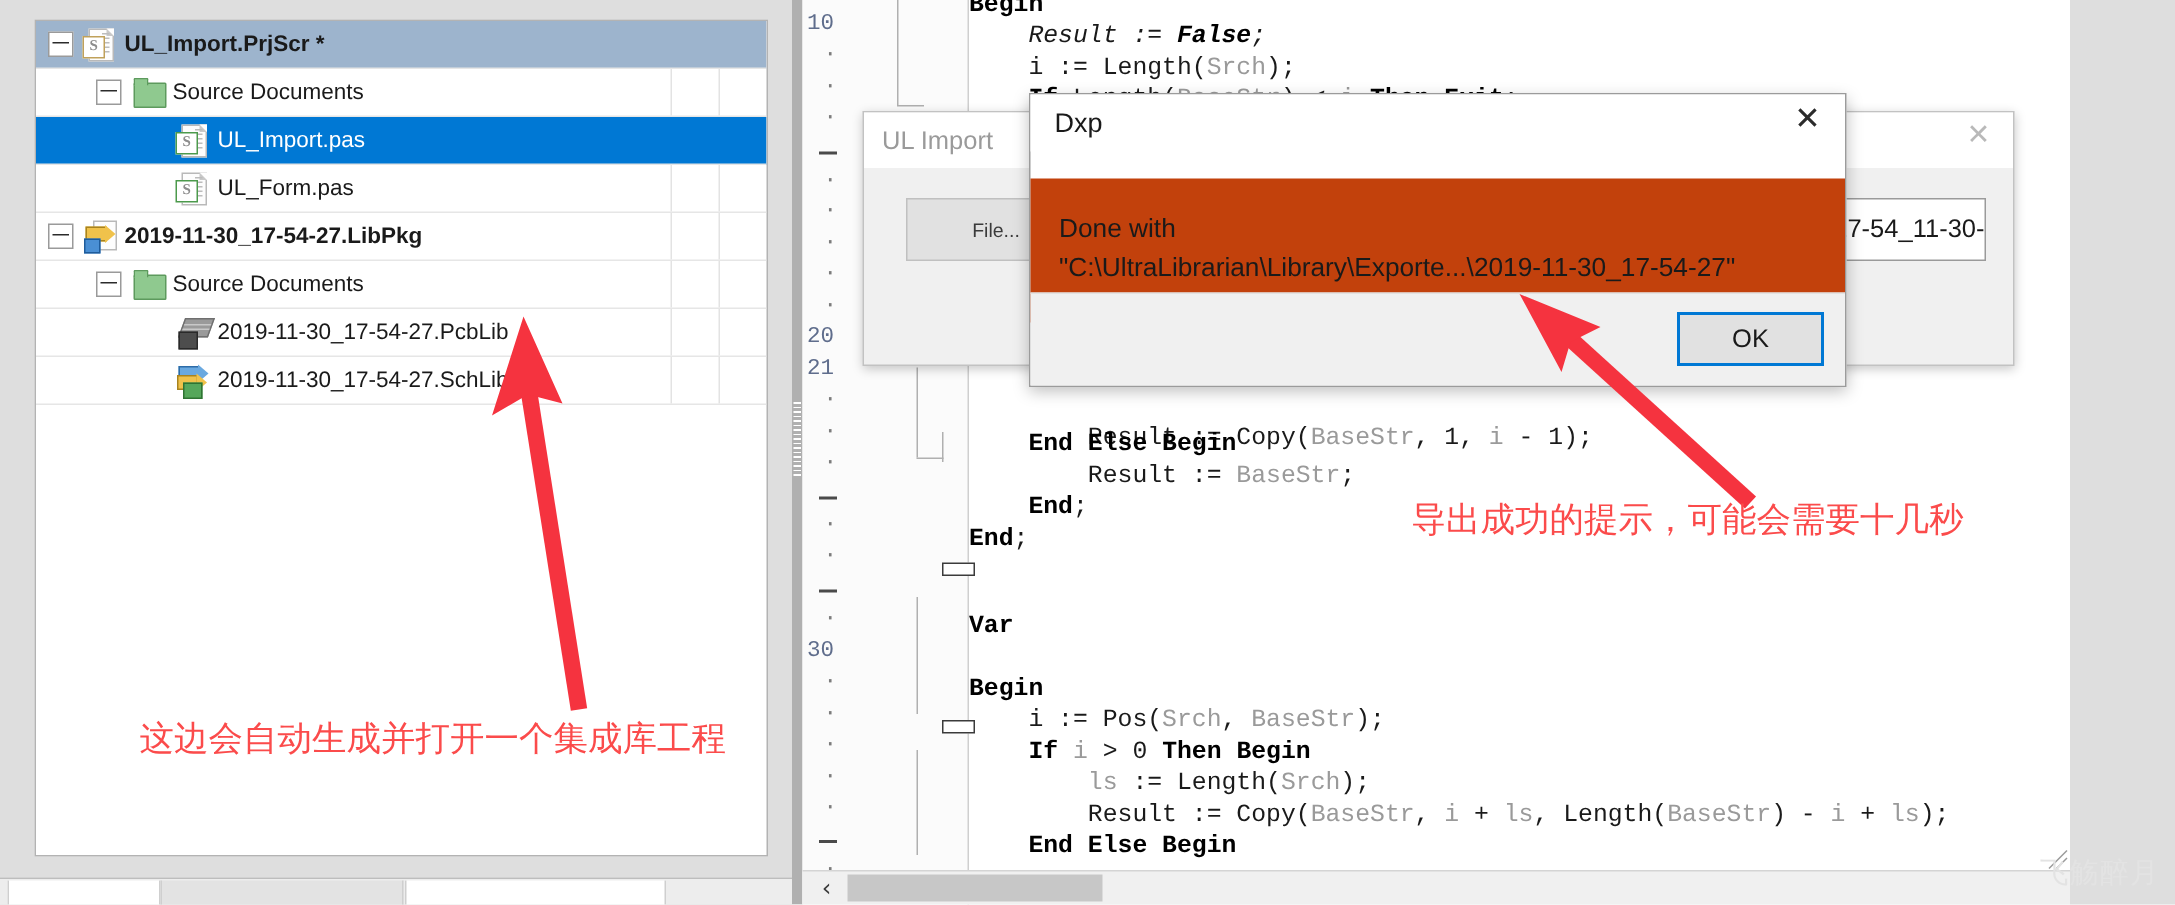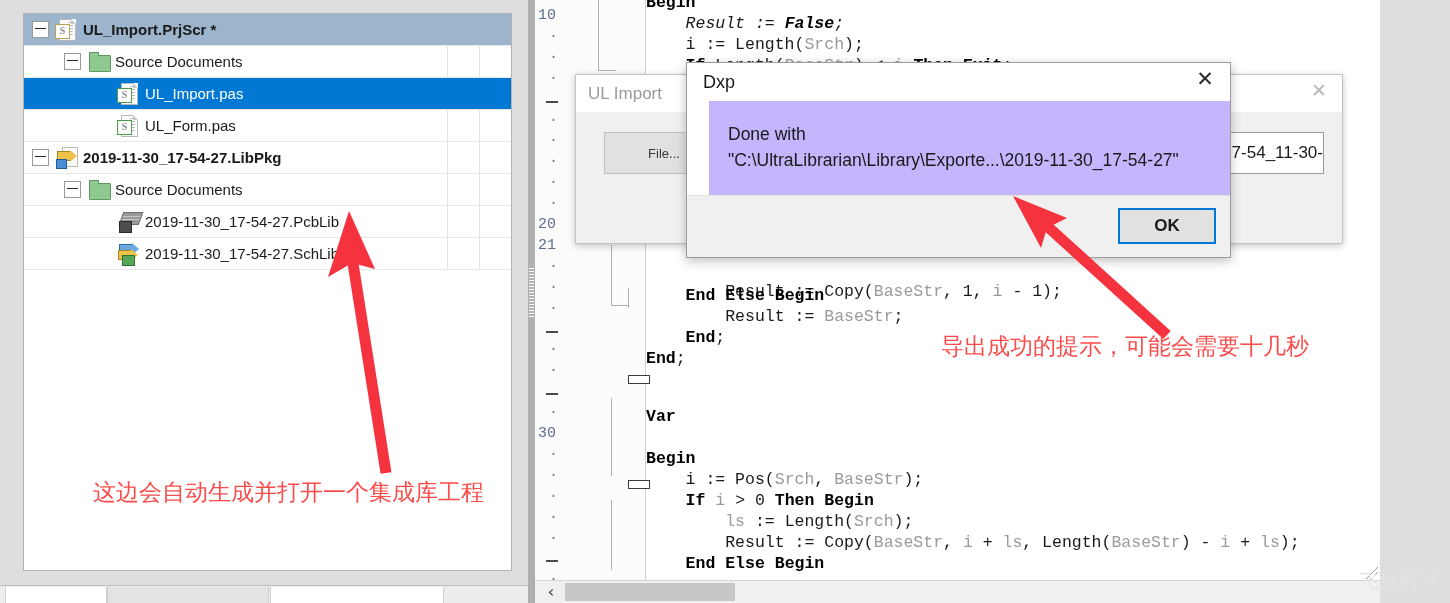--- a/index.html
+++ b/index.html
@@ -151,32 +151,32 @@
     position:absolute;left:686px;top:62px;width:545px;height:196px;
     background:#ffffff;border:1px solid #9b9b9b;box-sizing:border-box;
     box-shadow:0 3px 10px rgba(0,0,0,.25);
   }
   #dxp-dialog .titlebar{position:absolute;left:0;top:0;right:0;height:38px;background:#ffffff;}
   #dxp-dialog .title{position:absolute;left:16px;top:9px;font-size:18px;color:#1a1a1a;}
   #dxp-dialog .wclose{
     position:absolute;right:2px;top:0;width:46px;height:32px;
     font-size:21px;color:#2b2b2b;text-align:center;line-height:32px;font-family:"DejaVu Sans",sans-serif;
   }
-  #dxp-dialog .body{position:absolute;left:0;top:38px;right:0;height:96px;background:#c4b5fd;margin-left:22px;}
+  #dxp-dialog .body{position:absolute;left:0;top:56px;right:0;height:96px;background:#c2410c;}
   #dxp-dialog .msg{
     position:absolute;left:19px;top:20px;right:10px;
     font-size:17.5px;line-height:26px;color:#1a1a1a;white-space:pre-line;
   }
   #dxp-dialog .footer{
     position:absolute;left:0;bottom:0;right:0;height:61px;background:#f0f0f0;border-top:1px solid #e2e2e2;
   }
   #dxp-dialog .ok-btn{
     position:absolute;right:14px;top:12px;width:98px;height:36px;
     background:#e1e1e1;border:2px solid #0078d4;box-sizing:border-box;
-    font-size:17px;color:#1a1a1a;display:flex;align-items:center;justify-content:center;font-weight:bold;
+    font-size:17px;color:#1a1a1a;display:flex;align-items:center;justify-content:center;
   }
 
   
   .anno-text{
     position:absolute;color:#fb4b4b;font-size:23px;white-space:nowrap;
     font-family:"DejaVu Sans","Liberation Sans",sans-serif;font-weight:500;
   }
   .arrow-svg{position:absolute;pointer-events:none;}
 
   #watermark{

